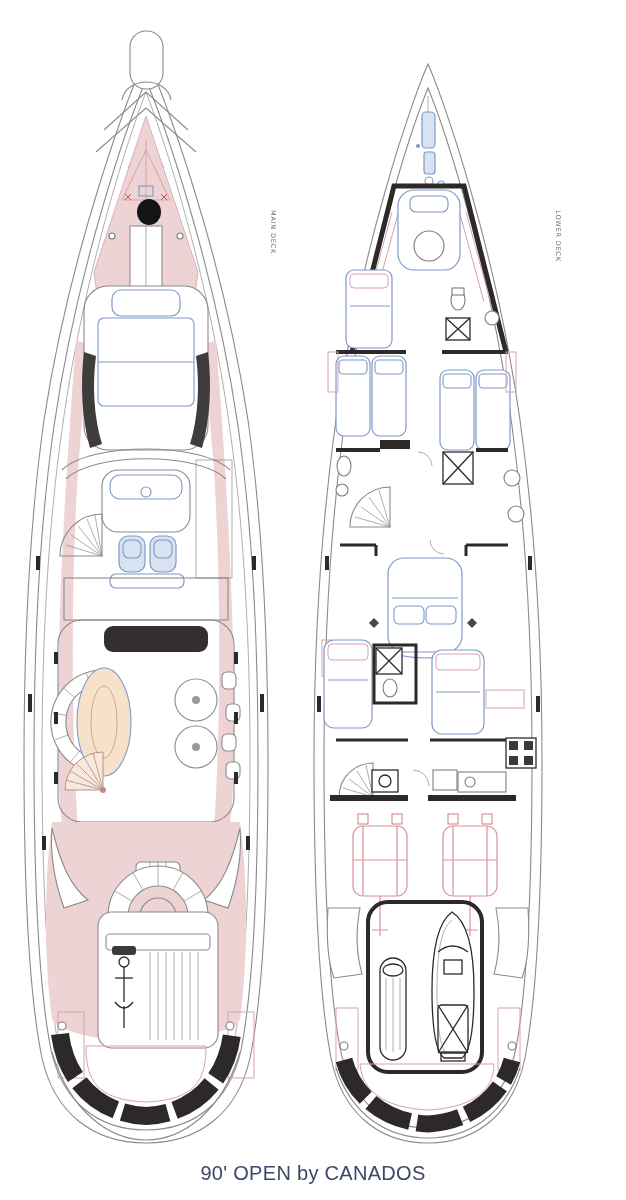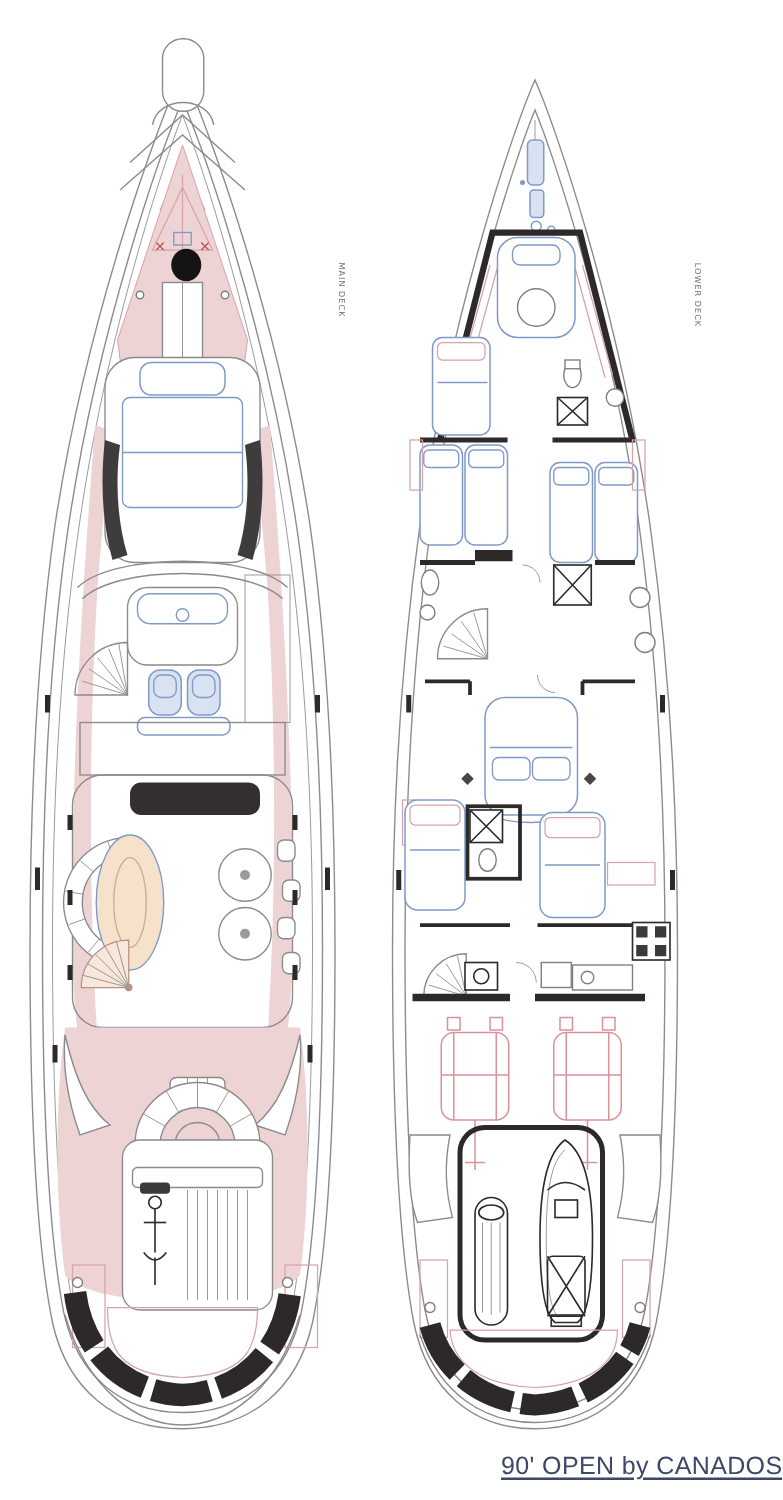--- a/index.html
+++ b/index.html
@@ -25,23 +25,23 @@
   .eng   { stroke:var(--engine-pink); fill:none; stroke-width:1.2; }
   .ink   { stroke:#2b2b2b; fill:none; stroke-width:1.3; }
   .inkf  { stroke:#2b2b2b; fill:#fff; stroke-width:1.3; }
   .peach { fill:var(--table-peach); stroke:var(--furniture-blue); stroke-width:1.1; }
 
   .deck-label {
     font-family:"DejaVu Sans", sans-serif; font-size:6.5px;
     letter-spacing:0.8px; fill:var(--label-gray);
   }
   #caption {
-    position:absolute; left:0; right:0; top:1162px; text-align:right;
+    position:absolute; left:0; right:0; top:1162px; text-align:center;
     font-size:20px; letter-spacing:0.3px; color:var(--caption-navy);
-    text-decoration:underline; text-underline-offset:3px; cursor:pointer;
+    text-underline-offset:3px; cursor:pointer;
   }
 </style>
 </head>
 <body>
 
 <div id="page">
 <svg id="plans-svg" width="626" height="1200" viewBox="0 0 626 1200" xmlns="http://www.w3.org/2000/svg">
   <defs>
     <pattern id="plankGray" width="7" height="7" patternUnits="userSpaceOnUse">
       <rect width="7" height="7" fill="#ffffff"></rect>

